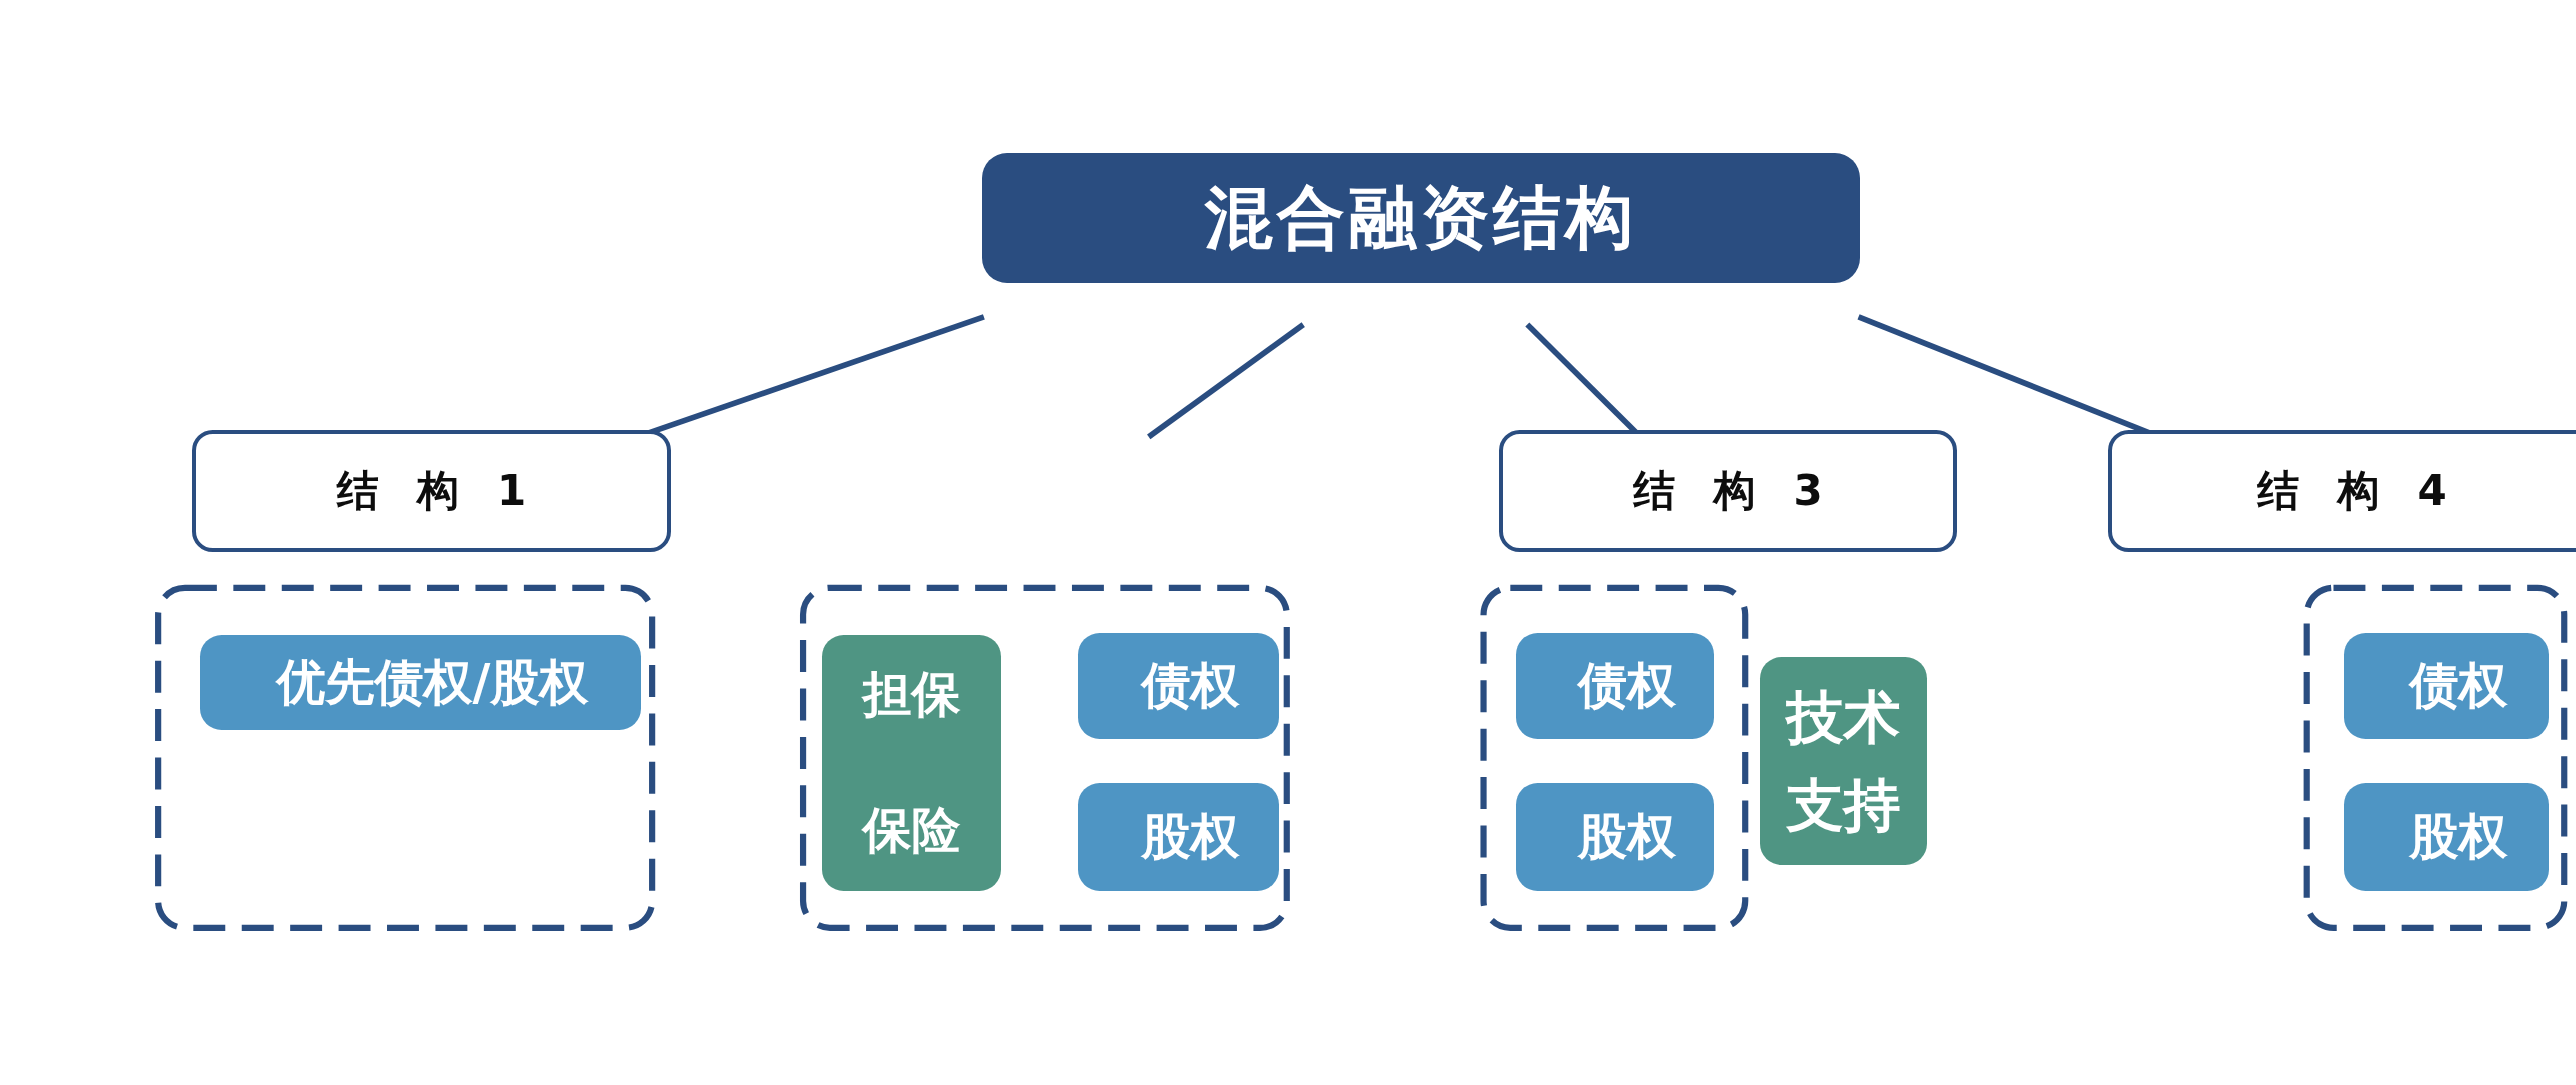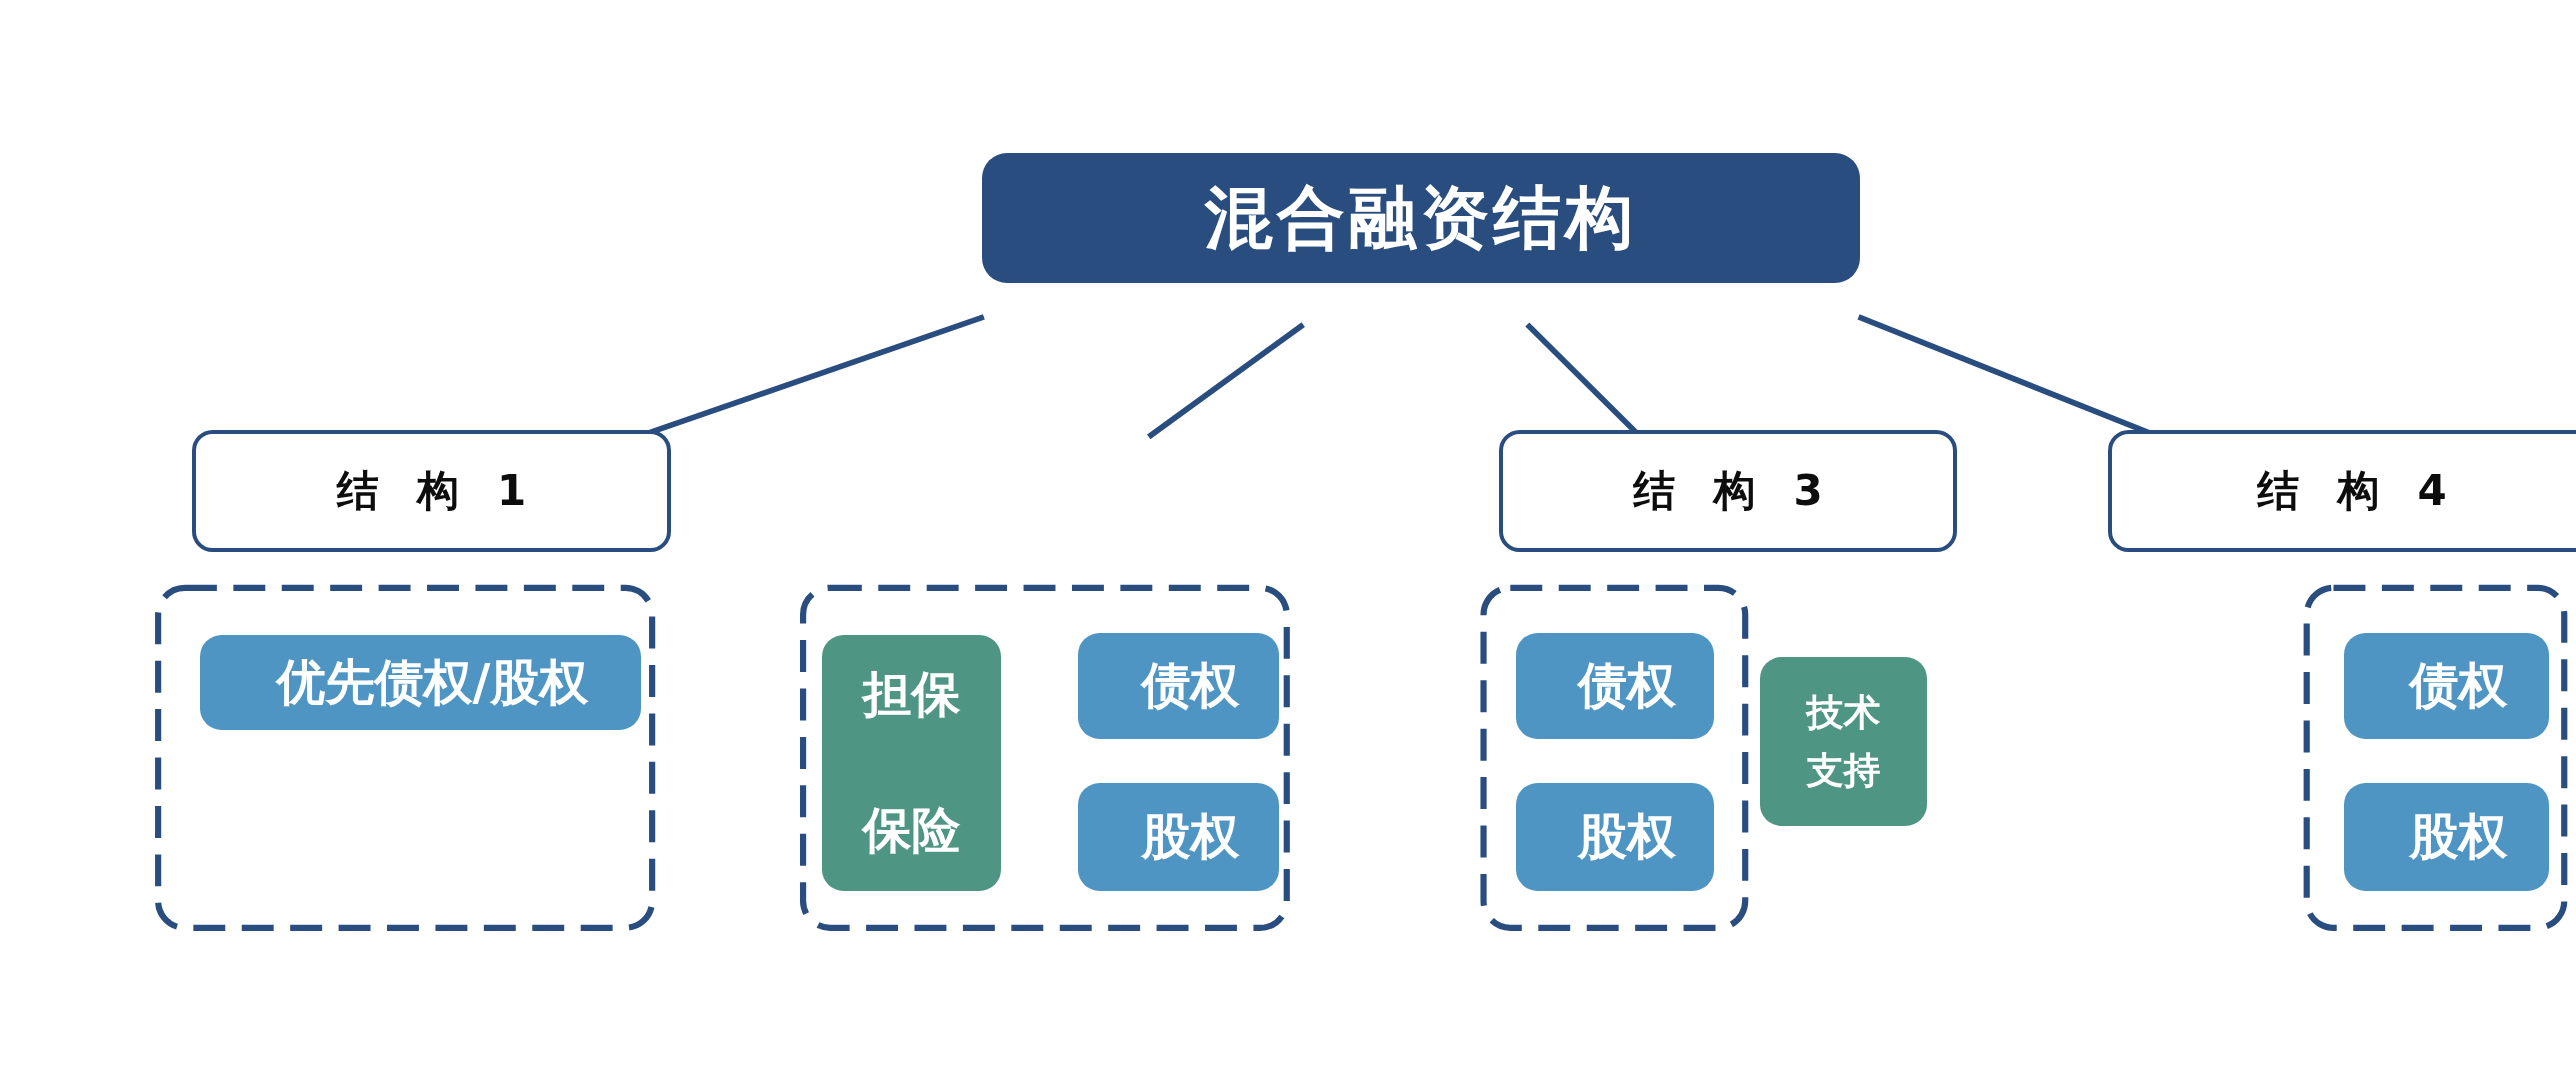--- a/index.html
+++ b/index.html
@@ -43,21 +43,21 @@
   
   .s1-top{left:200px;top:635px;width:417px;height:95px;}
   .s1-bottom{left:201px;top:783px;width:412px;height:108px;}
   
   .s2-side{left:822px;top:635px;width:179px;height:256px;}
   .s2-debt{left:1078px;top:633px;width:177px;height:106px;}
   .s2-equity{left:1078px;top:783px;width:177px;height:108px;}
   
   .s3-debt{left:1516px;top:633px;width:174px;height:106px;}
   .s3-equity{left:1516px;top:783px;width:174px;height:108px;}
-  .s3-tech{left:1760px;top:657px;width:167px;height:169px;font-size:37px;}
+  .s3-tech{left:1760px;top:657px;width:167px;height:208px;font-size:57px;}
   
   .s4-donate{left:2102px;top:704px;width:188px;height:110px;}
   .s4-debt{left:2344px;top:633px;width:181px;height:106px;}
   .s4-equity{left:2344px;top:783px;width:181px;height:108px;}
 </style>
 </head>
 <body>
 
 <div class="canvas">
 

